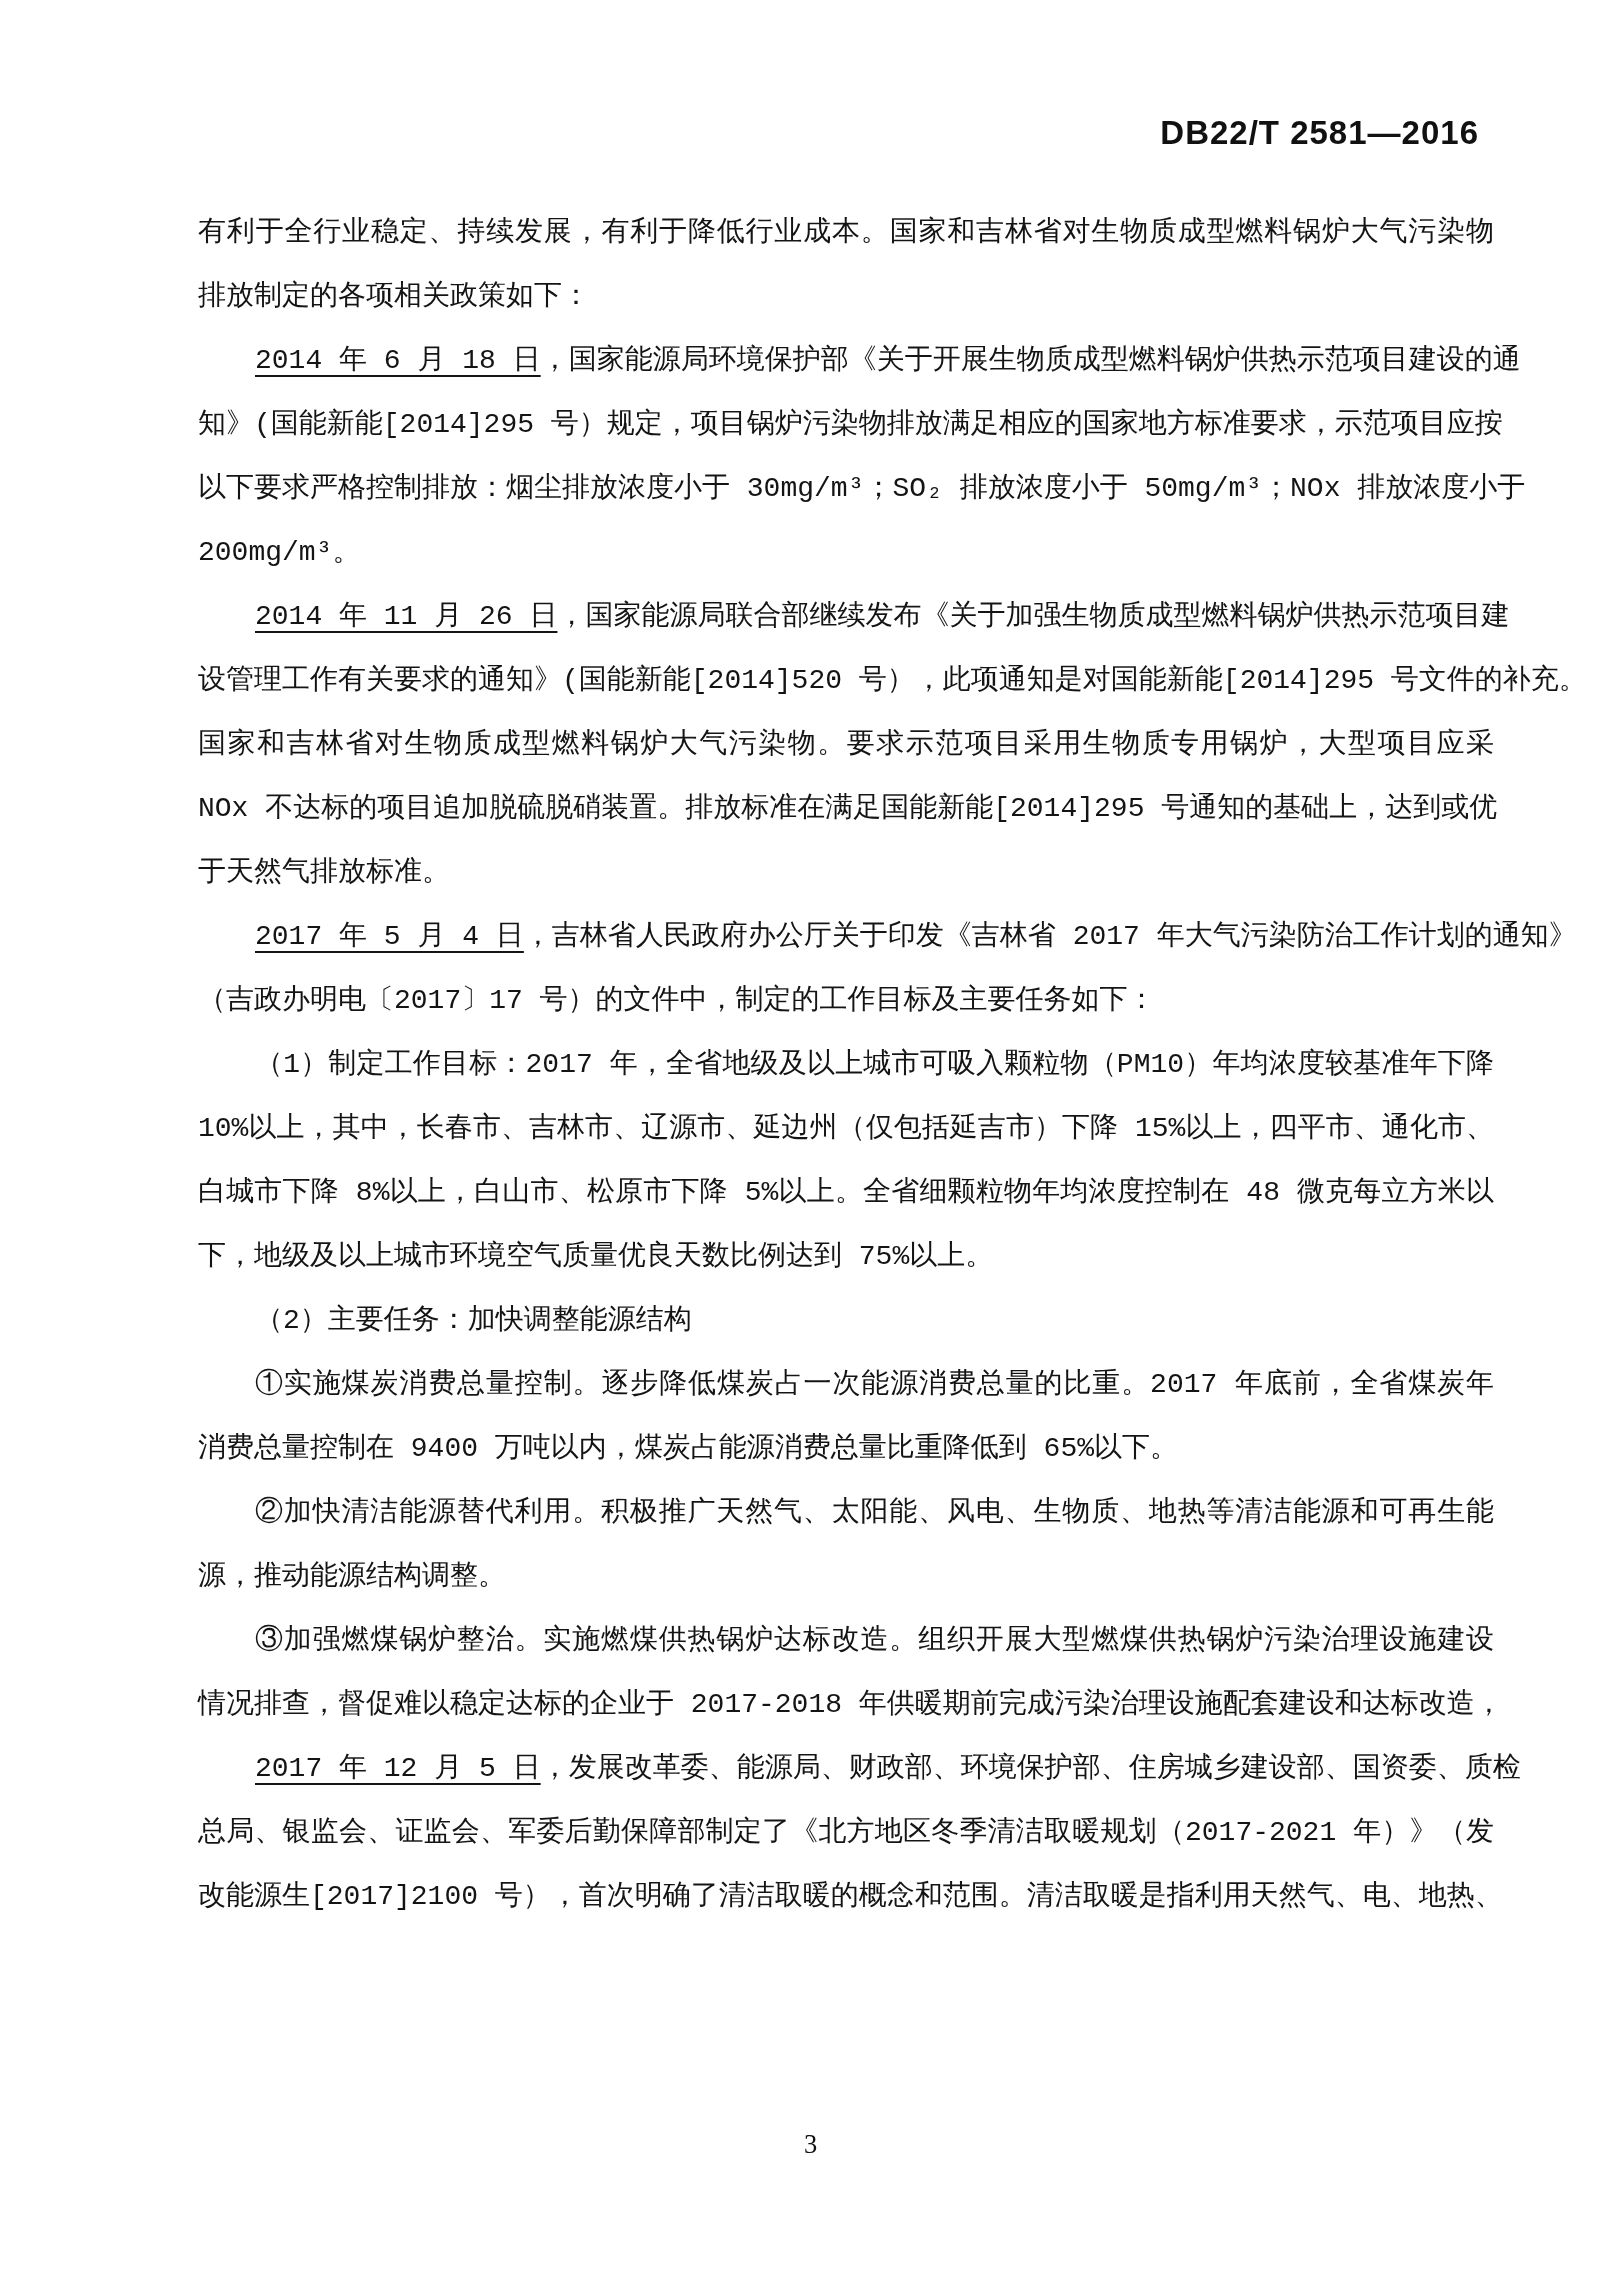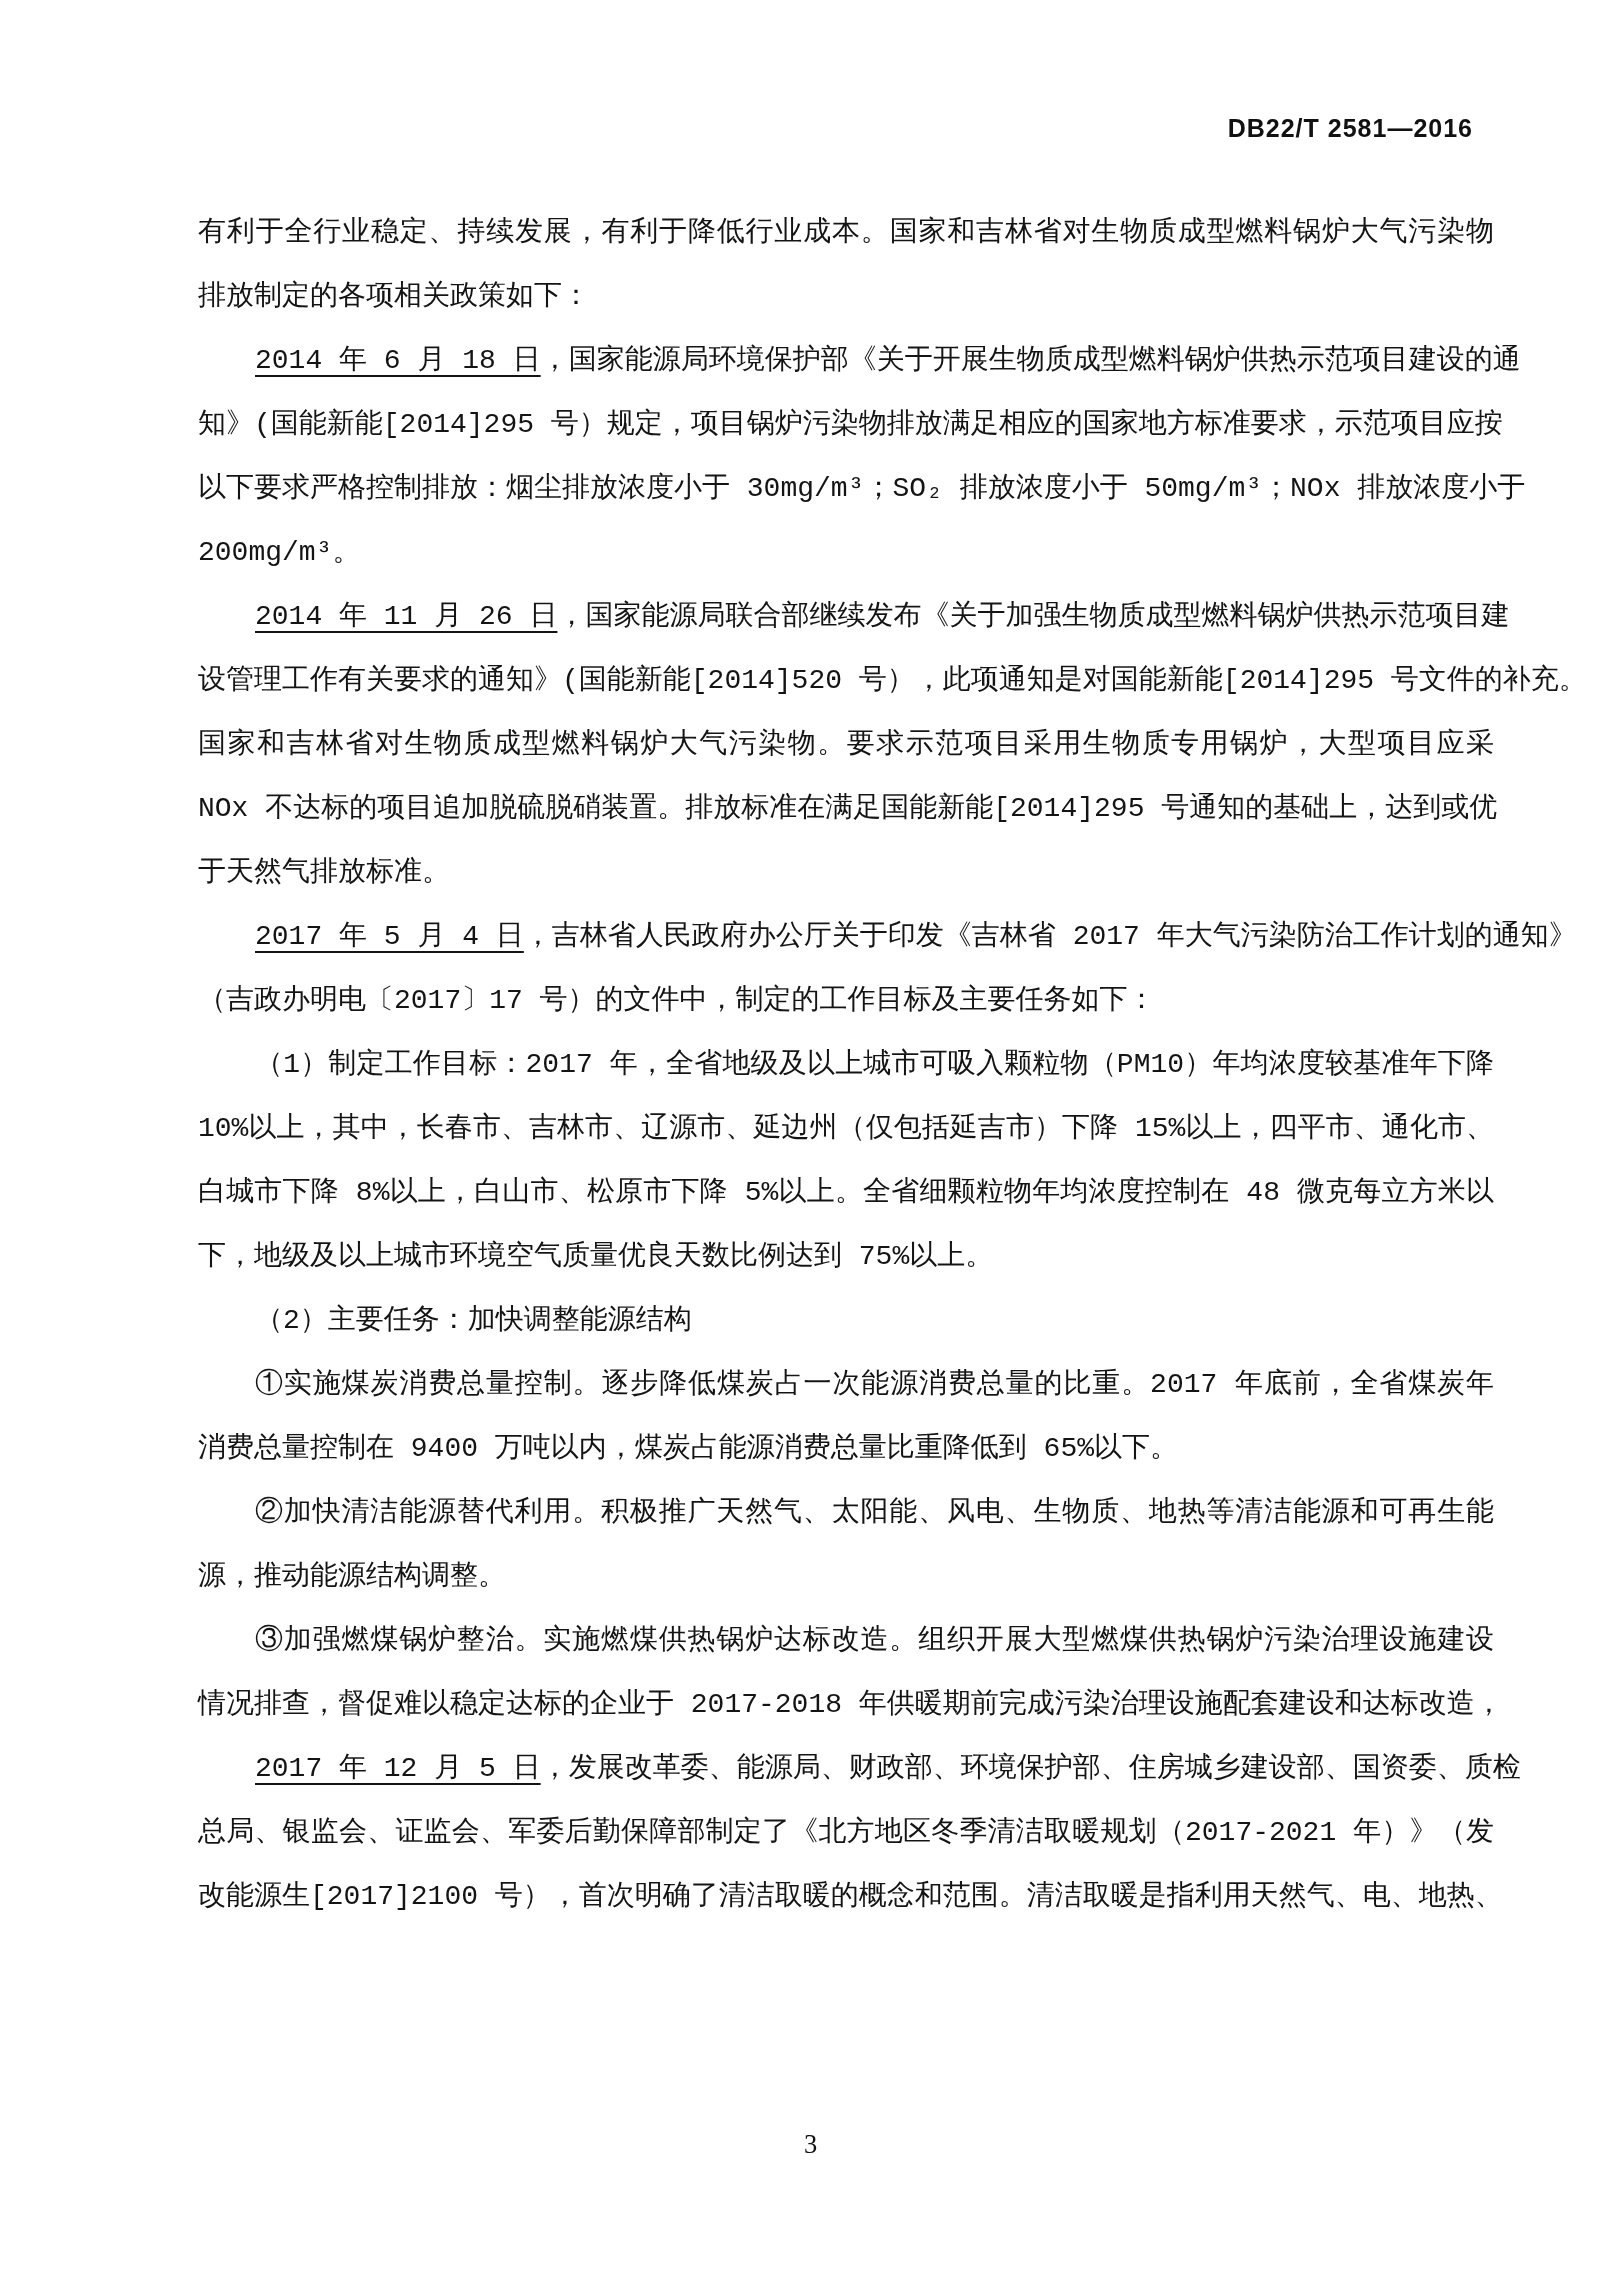--- a/index.html
+++ b/index.html
@@ -12,25 +12,25 @@
     width: 1621px;
     height: 2293px;
     background: #ffffff;
     color: #111111;
     overflow: hidden;
   }
   .doc-header {
     position: absolute;
     top: 114px;
     left: 0;
-    right: 148px;
+    right: 142px;
     text-align: right;
     font-family: "Liberation Sans", "DejaVu Sans", sans-serif;
     font-weight: bold;
-    font-size: 25px;
+    font-size: 33px;
     letter-spacing: 1px;
     color: #111111;
     white-space: nowrap;
   }
   .doc-body {
     position: absolute;
     top: 201px;
     left: 198px;
     width: 1296px;
     font-family: "Liberation Serif", "DejaVu Serif", serif;

